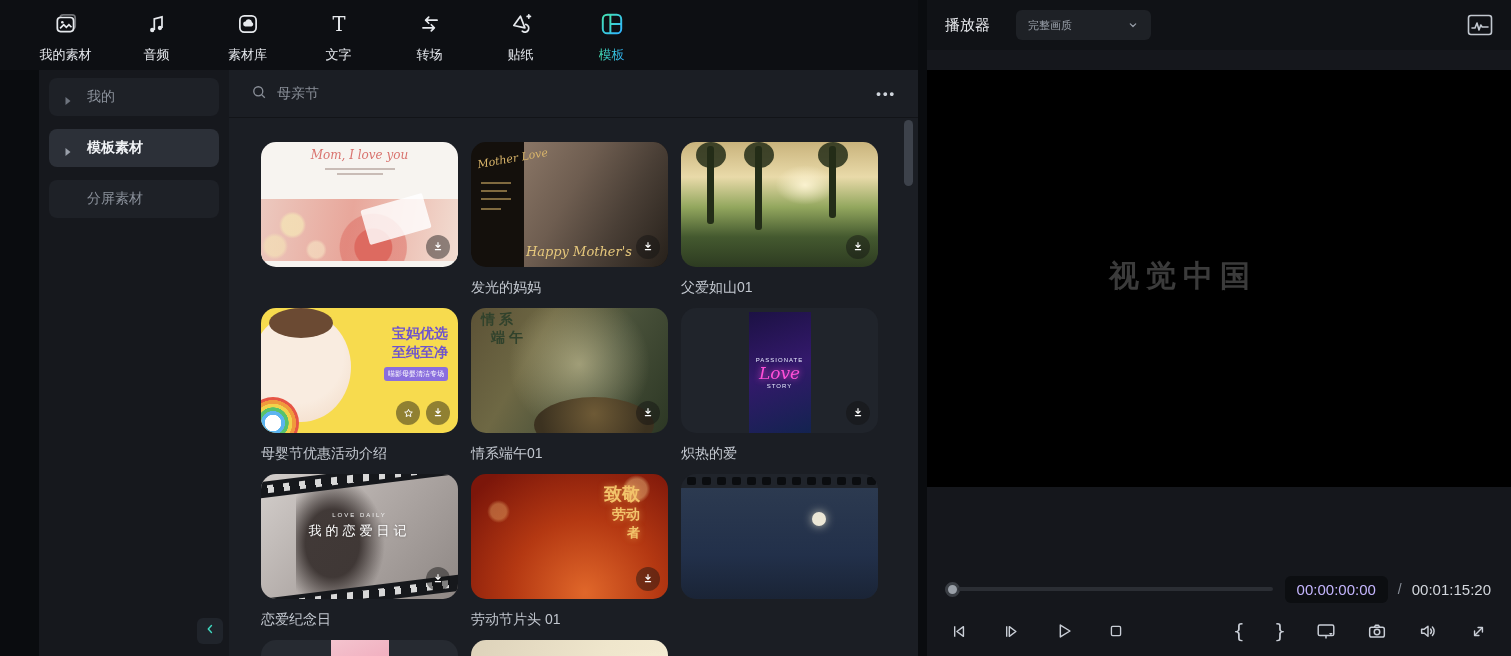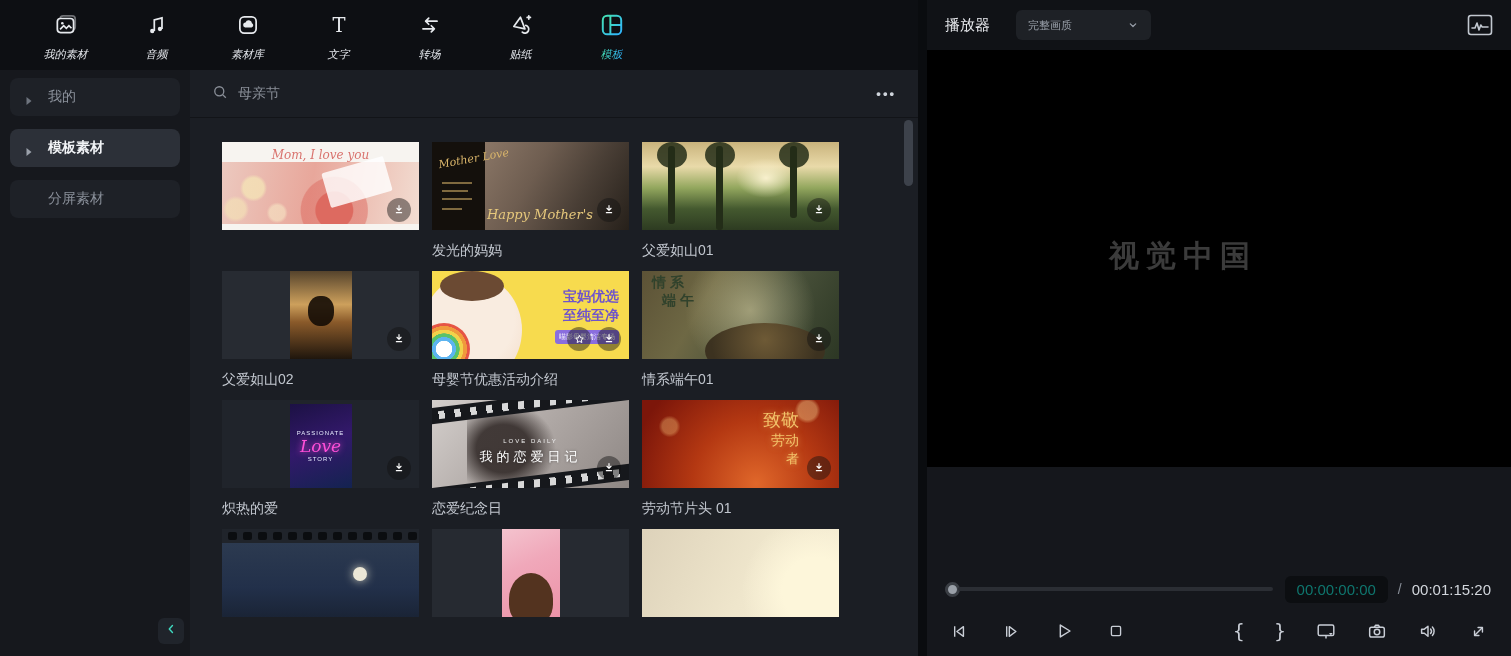--- a/index.html
+++ b/index.html
@@ -6,25 +6,25 @@
   html,body { width:1511px; height:656px; overflow:hidden; background:#0a0c0f;
     font-family:"Liberation Sans", sans-serif; }
   .app { width:1511px; height:656px; display:flex; }
 
   
   .left { width:918px; display:flex; flex-direction:column; }
   .toolbar { height:70px; background:#0d0f13; display:flex; padding-left:20px; flex:none; }
   .tb-item { width:91px; display:flex; flex-direction:column; align-items:center;
     justify-content:center; gap:5px; cursor:pointer; padding-top:4px; }
   .tb-item svg { width:26px; height:26px; }
-  .tb-label { font-size:11px; color:#e4e7ec;font-style:italic; }
+  .tb-label { font-size:13px; color:#e4e7ec; }
   .tb-item.active .tb-label { background:linear-gradient(90deg,#45e2b4,#2fb3ff);
     -webkit-background-clip:text; background-clip:text; color:transparent; }
 
-  .left-lower { flex:1; display:flex; min-height:0; }
+  .left-lower { flex:1; display:flex; min-height:0;margin-left:39px; }
 
   
   .sidebar { width:190px; background:#16181d; padding:8px 10px; position:relative; flex:none; }
   .sb-item { height:38px; margin-bottom:13px; border-radius:8px; background:#1e2127;
     display:flex; align-items:center; padding:0 14px; cursor:pointer; }
   .sb-item.selected { background:#2c3038; }
   .sb-chev { width:10px; height:10px; flex:none; }
   .sb-chev.hidden { visibility:hidden; }
   .sb-label { margin-left:14px; font-size:14px; color:#8b919b; }
   .sb-item.selected .sb-label { color:#f2f4f7; font-weight:bold; }
@@ -37,21 +37,21 @@
   .search-row { height:48px; display:flex; align-items:center; padding:0 22px;
     border-bottom:1px solid #121418; }
   .search-query { margin-left:10px; font-size:14px; color:#8a8f98; }
   .more-btn { margin-left:auto; font-size:13px; color:#cfd4db; letter-spacing:2px;
     cursor:pointer; font-weight:bold; }
   .scroll-thumb { position:absolute; right:5px; top:50px; width:9px; height:66px;
     border-radius:5px; background:#3d424b; }
 
   .grid { padding:24px 0 0 32px; display:grid; grid-template-columns:repeat(3,197px);
     column-gap:13px; }
-  .card { height:88px; border-radius:0; position:relative; overflow:hidden;
+  .card { height:125px; border-radius:15px; position:relative; overflow:hidden;
     background:#242830; cursor:pointer;padding-left:9px; }
   .cell .label { height:41px; display:flex; align-items:center; font-size:14px;
     color:#c2c7cf; }
   .dl-btn { position:absolute; right:8px; bottom:8px; width:24px; height:24px;
     border-radius:50%; background:rgba(18,18,18,.45); display:flex; align-items:center;
     justify-content:center; }
   .fav-btn { position:absolute; right:38px; bottom:8px; width:24px; height:24px;
     border-radius:50%; background:rgba(18,18,18,.45); display:flex; align-items:center;
     justify-content:center; }
 
@@ -147,62 +147,62 @@
     transform:rotate(-7deg); }
   .c8 .film::before { content:""; position:absolute; left:0; right:0; top:4px; height:8px;
     background:repeating-linear-gradient(90deg,#d8d8d8 0 6px,transparent 6px 16px); }
   .c8 .film.top { top:-4px; } .c8 .film.bot { bottom:-4px; }
 
   
   .c9 { background:
       radial-gradient(circle at 14% 30%, rgba(255,210,130,.35) 0 4%, transparent 6%),
       radial-gradient(circle at 84% 12%, rgba(255,220,150,.4) 0 5%, transparent 7%),
       radial-gradient(circle at 58% 95%, #e0672a 0%, #b43812 45%, #7c160a 90%); }
-  .c9 .txt { position:absolute; right:40px; top:8px; text-align:right;
-    font-family:"DejaVu Serif", serif; font-weight:normal; color:#f2c36a;
+  .c9 .txt { position:absolute; right:28px; top:8px; text-align:right;
+    font-family:"DejaVu Serif", serif; font-weight:bold; color:#f2c36a;
     text-shadow:0 0 6px rgba(255,200,100,.55); }
   .c9 .z1 { font-size:18px; } .c9 .z2 { font-size:14px; } .c9 .z3 { font-size:13px; }
 
   
   .c10 { background:#20242b; }
   .c10 .holes { position:absolute; top:3px; left:6px; right:6px; height:8px; display:flex; gap:6px; }
   .c10 .holes i { width:9px; height:8px; background:#0b0d10; border-radius:2px; flex:none; }
   .c10 .photo { position:absolute; top:14px; left:0; right:0; bottom:0;
     background:linear-gradient(180deg,#2c3a50 0%,#22304a 60%,#1a2436 100%); }
   .c10 .moon { position:absolute; top:24px; right:52px; width:14px; height:14px;
     border-radius:50%; background:#ece7d6; box-shadow:0 0 10px rgba(240,235,210,.8); }
   .c11 { background:#262a31; }
   .c11 .strip { position:absolute; left:50%; transform:translateX(-50%); width:58px; top:0;
     bottom:0; background:linear-gradient(155deg,#f4c3ce 0%,#f0a8ba 40%,#ec93a8 100%); }
   .c11 .strip::before { content:""; position:absolute; left:50%; transform:translateX(-50%);
     bottom:-8px; width:44px; height:52px; border-radius:50% 50% 40% 40%; background:#53331f; }
   .c12 { background:radial-gradient(circle at 88% 70%, #fdf6da 0 18%, transparent 40%),
     linear-gradient(115deg,#ddd2ba 0%,#efe6cc 55%,#f6edd5 100%); }
 
   
-  .player { width:584px; margin-left:9px; display:flex; flex-direction:column; background:#15171c; }
+  .player { width:584px; margin-left:9px; display:flex; flex-direction:column; background:#15171c;gap:20px; }
   .p-header { height:50px; background:#101216; display:flex; align-items:center;
     padding:0 18px; flex:none; }
   .p-title { font-size:15px; color:#e8eaee; }
   .quality-dd { margin-left:26px; width:135px; height:30px; background:#1e2126;
     border-radius:6px; display:flex; align-items:center; padding:0 12px; cursor:pointer; }
   .quality-dd span { font-size:11px; color:#9aa1ab; }
   .quality-dd svg { margin-left:auto; }
   .perf-btn { margin-left:auto; cursor:pointer; display:flex; }
   .p-video { height:417px; background:#000; position:relative; flex:none; }
   .watermark { position:absolute; left:182px; top:186px; font-size:30px; font-weight:600;
     color:#3b3b3b; letter-spacing:7px; }
   .p-bottom { flex:1; display:flex; flex-direction:column; justify-content:flex-end; }
   .scrub-row { height:38px; display:flex; align-items:center; padding:0 20px 0 18px; }
   .scrub-handle { width:15px; height:15px; border-radius:50%; background:#9aa0a8;
     border:3px solid #3a3e44; flex:none; cursor:pointer; }
   .scrub-track { flex:1; height:4px; background:#2b2e34; border-radius:2px;
     margin-left:-2px; cursor:pointer; }
   .timebox { margin-left:12px; background:#0c0e11; border-radius:6px; padding:5px 12px;
-    font-size:15px; color:#0f766e; flex:none; }
+    font-size:15px; color:#c4b5fd; flex:none; }
   .time-sep { margin:0 10px; font-size:14px; color:#8a9099; }
   .time-total { font-size:15px; color:#d2d6dc; }
   .ctrl-row { height:46px; display:flex; align-items:center; justify-content:space-between;
     padding:0 22px; margin-bottom:2px; }
   .ctrl-group { display:flex; align-items:center; }
   .ctrl-group.lft { gap:31px; } .ctrl-group.rgt { gap:29px; }
   .ctrl-btn { display:flex; align-items:center; justify-content:center; cursor:pointer; }
   .brace { font-size:19px; color:#c9ced6; font-family:"DejaVu Sans", sans-serif; line-height:20px; }
 </style>
 </head>
@@ -355,31 +355,20 @@
               <i class="t t3"></i>
               <span class="dl-btn">
                   <svg width="14" height="14" viewBox="0 0 24 24" fill="none" stroke="#fff" stroke-width="2" stroke-linecap="round" stroke-linejoin="round">
                     <path d="M12 4.5 v8 M8.5 9 l3.5 3.5 3.5-3.5 M7.5 16.5 h9"></path>
                   </svg>
                 </span>
             </div>
             <div class="label">父爱如山01</div>
           </div>
 
-          <div class="cell">
-            <div class="card c4">
-              <div class="strip"></div>
-              <span class="dl-btn">
-                  <svg width="14" height="14" viewBox="0 0 24 24" fill="none" stroke="#fff" stroke-width="2" stroke-linecap="round" stroke-linejoin="round">
-                    <path d="M12 4.5 v8 M8.5 9 l3.5 3.5 3.5-3.5 M7.5 16.5 h9"></path>
-                  </svg>
-                </span>
-            </div>
-            <div class="label">父爱如山02</div>
-          </div>
 
           <div class="cell">
             <div class="card c5">
               <div class="baby"></div>
               <i class="rainbow"></i>
               <div class="txt">
                 <div class="l1">宝妈优选</div>
                 <div class="l2">至纯至净</div>
                 <span class="l3">喵影母婴清洁专场</span>
               </div>

